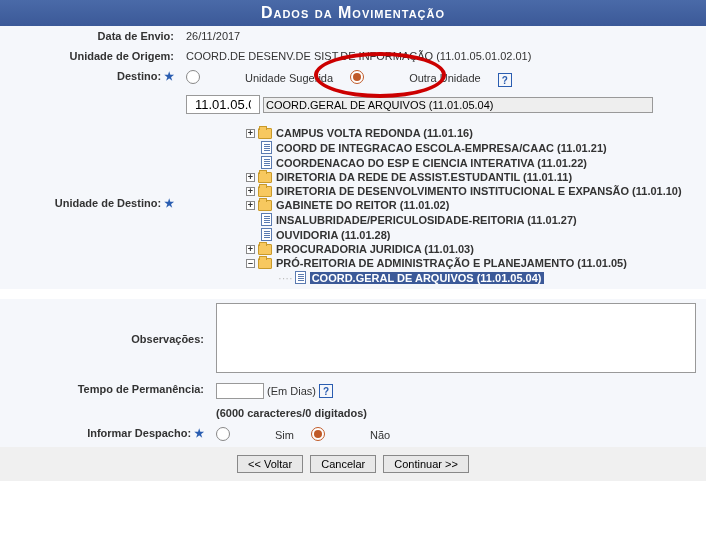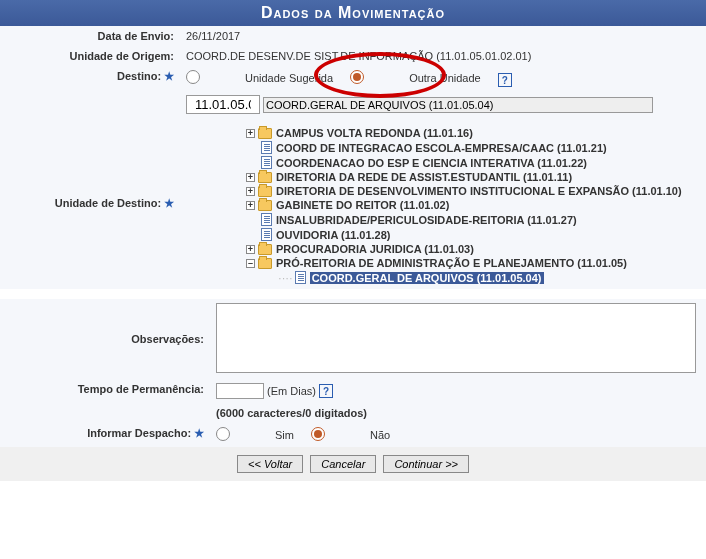--- a/index.html
+++ b/index.html
@@ -27,21 +27,21 @@
 .folder-icon { width: 14px; height: 11px; background: #f7c85f; border: 1px solid #c99a2a; border-radius: 1px; margin-right: 4px; position: relative; flex-shrink: 0; }
 .folder-icon::before { content: ''; position: absolute; top: -3px; left: 0; width: 6px; height: 3px; background: #f7c85f; border: 1px solid #c99a2a; border-bottom: none; border-radius: 1px 1px 0 0; }
 .page-icon { width: 11px; height: 13px; background: #fff; border: 1px solid #5a7ab0; margin-right: 4px; position: relative; flex-shrink: 0; }
 .page-icon::after { content: ''; position: absolute; top: 2px; left: 2px; width: 6px; height: 1px; background: #5a7ab0; box-shadow: 0 2px 0 #5a7ab0, 0 4px 0 #5a7ab0, 0 6px 0 #5a7ab0; }
 .dashes { color: #bbb; font-weight: normal; margin-right: 2px; flex-shrink: 0; }
 .circle-mark { position: absolute; border: 4px solid #cc0000; border-radius: 50%; width: 132px; height: 46px; pointer-events: none; }
 .days-input { width: 48px; font-size: 11px; padding: 1px 2px; border: 1px solid #999; }
 .obs-textarea { width: 480px; height: 70px; font-size: 11px; border: 1px solid #999; resize: none; }
 .char-count { font-weight: bold; font-size: 11px; padding: 4px 0; }
 .btn-row { text-align: center; padding: 8px 0; background: #f0f0f0; }
-.btn { font-size: 11px; padding: 2px 10px; margin: 0 2px; border: 1px solid #888; background: #e8e8e8; cursor: pointer; font-style: italic; }
+.btn { font-size: 11px; padding: 2px 10px; margin: 0 2px; border: 1px solid #888; background: #e8e8e8; cursor: pointer; }
 .spacer-row { height: 10px; background: #fff; }
 .bg-light { background: #f5f7fb; }
 </style>
 </head>
 <body>
 
 <div class="container">
 
   <div class="section-header">Dados da Movimentação</div>
 

